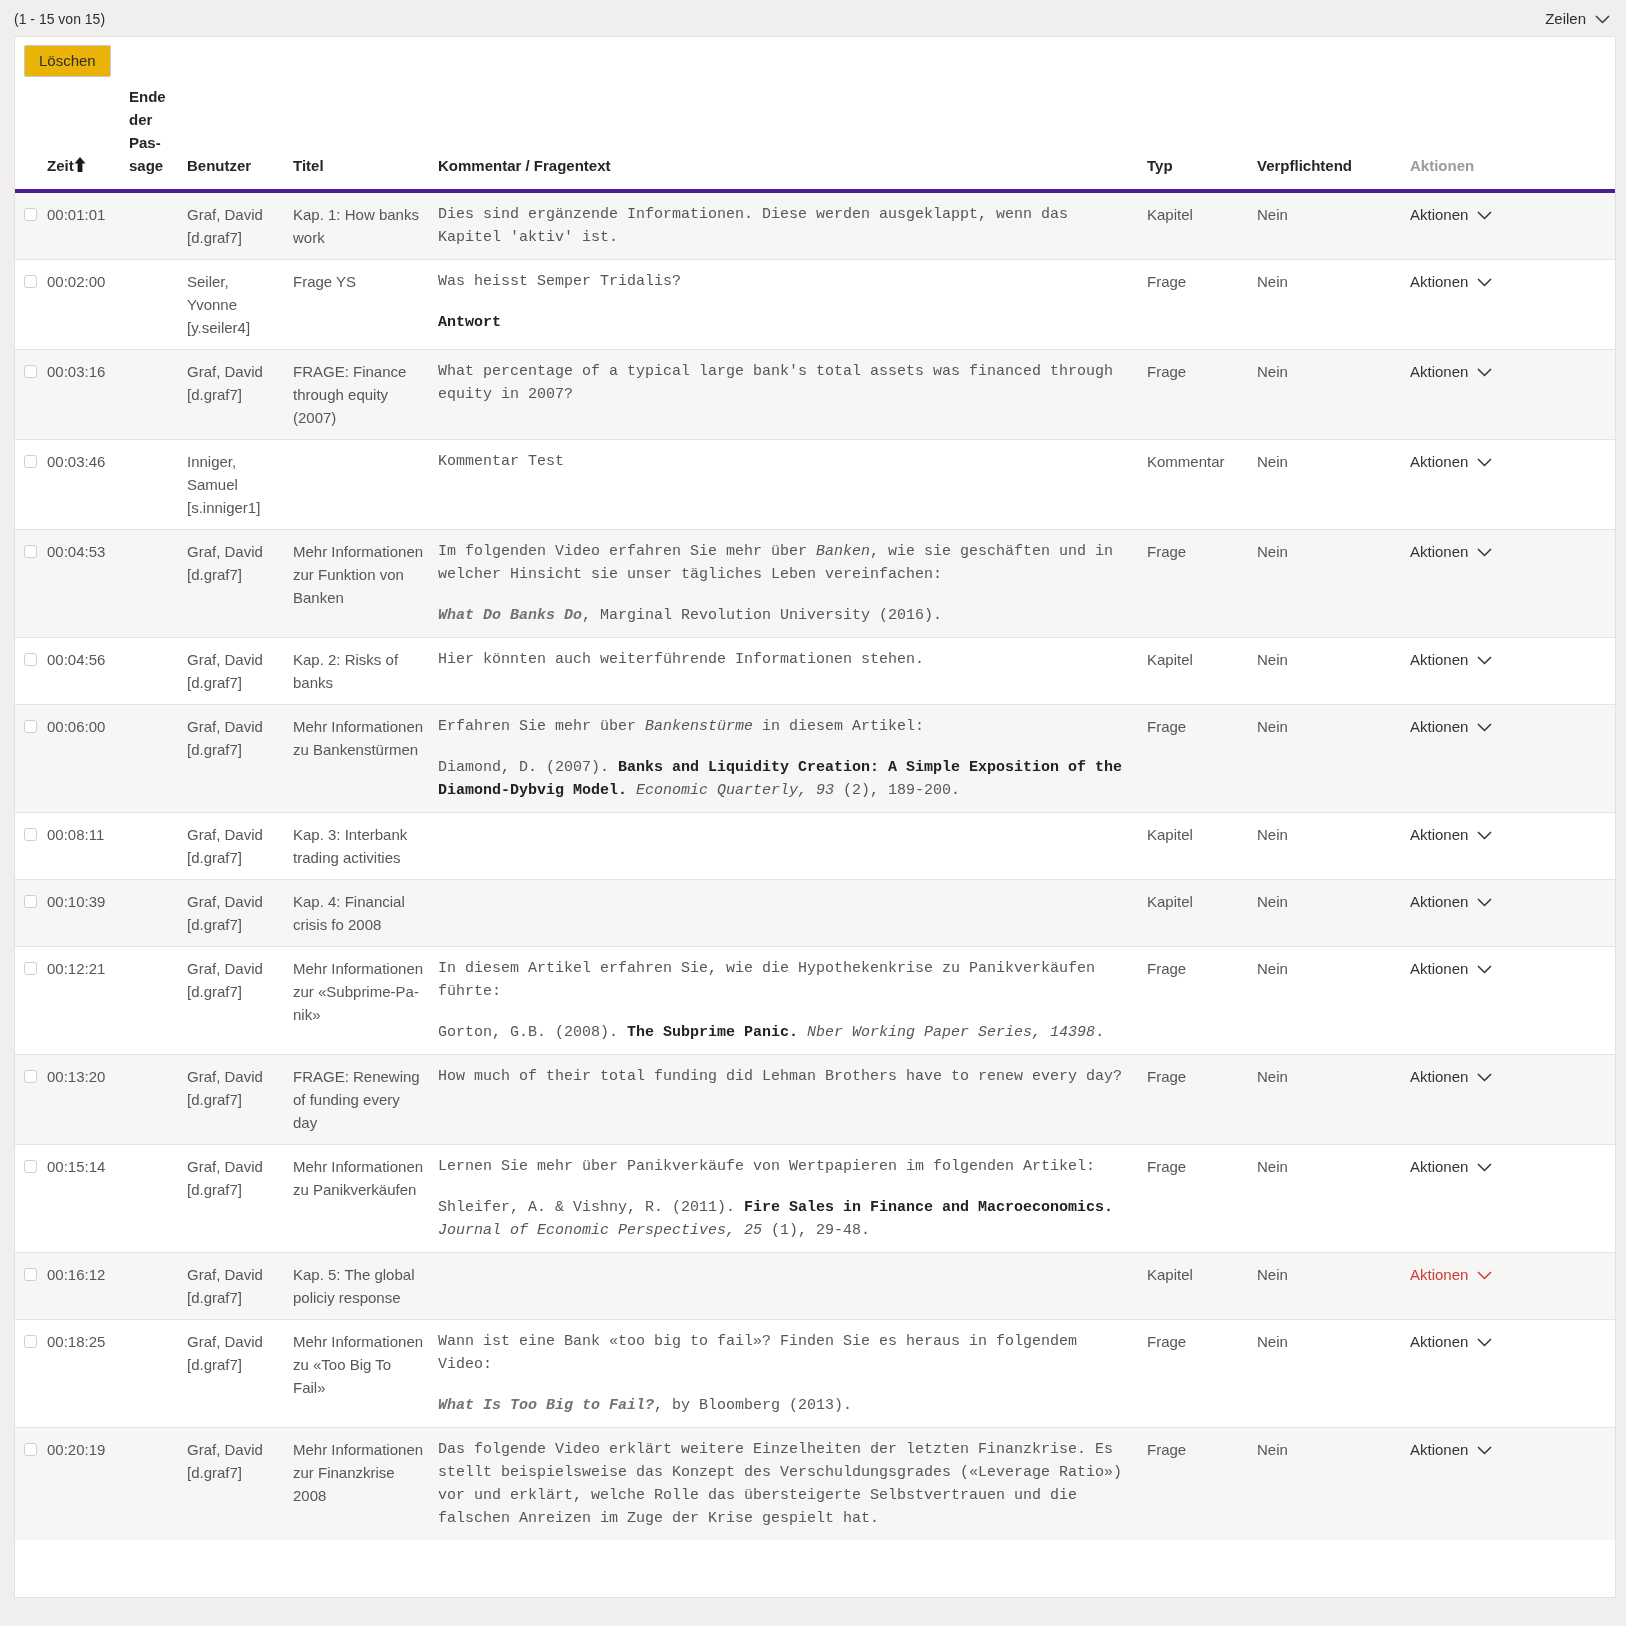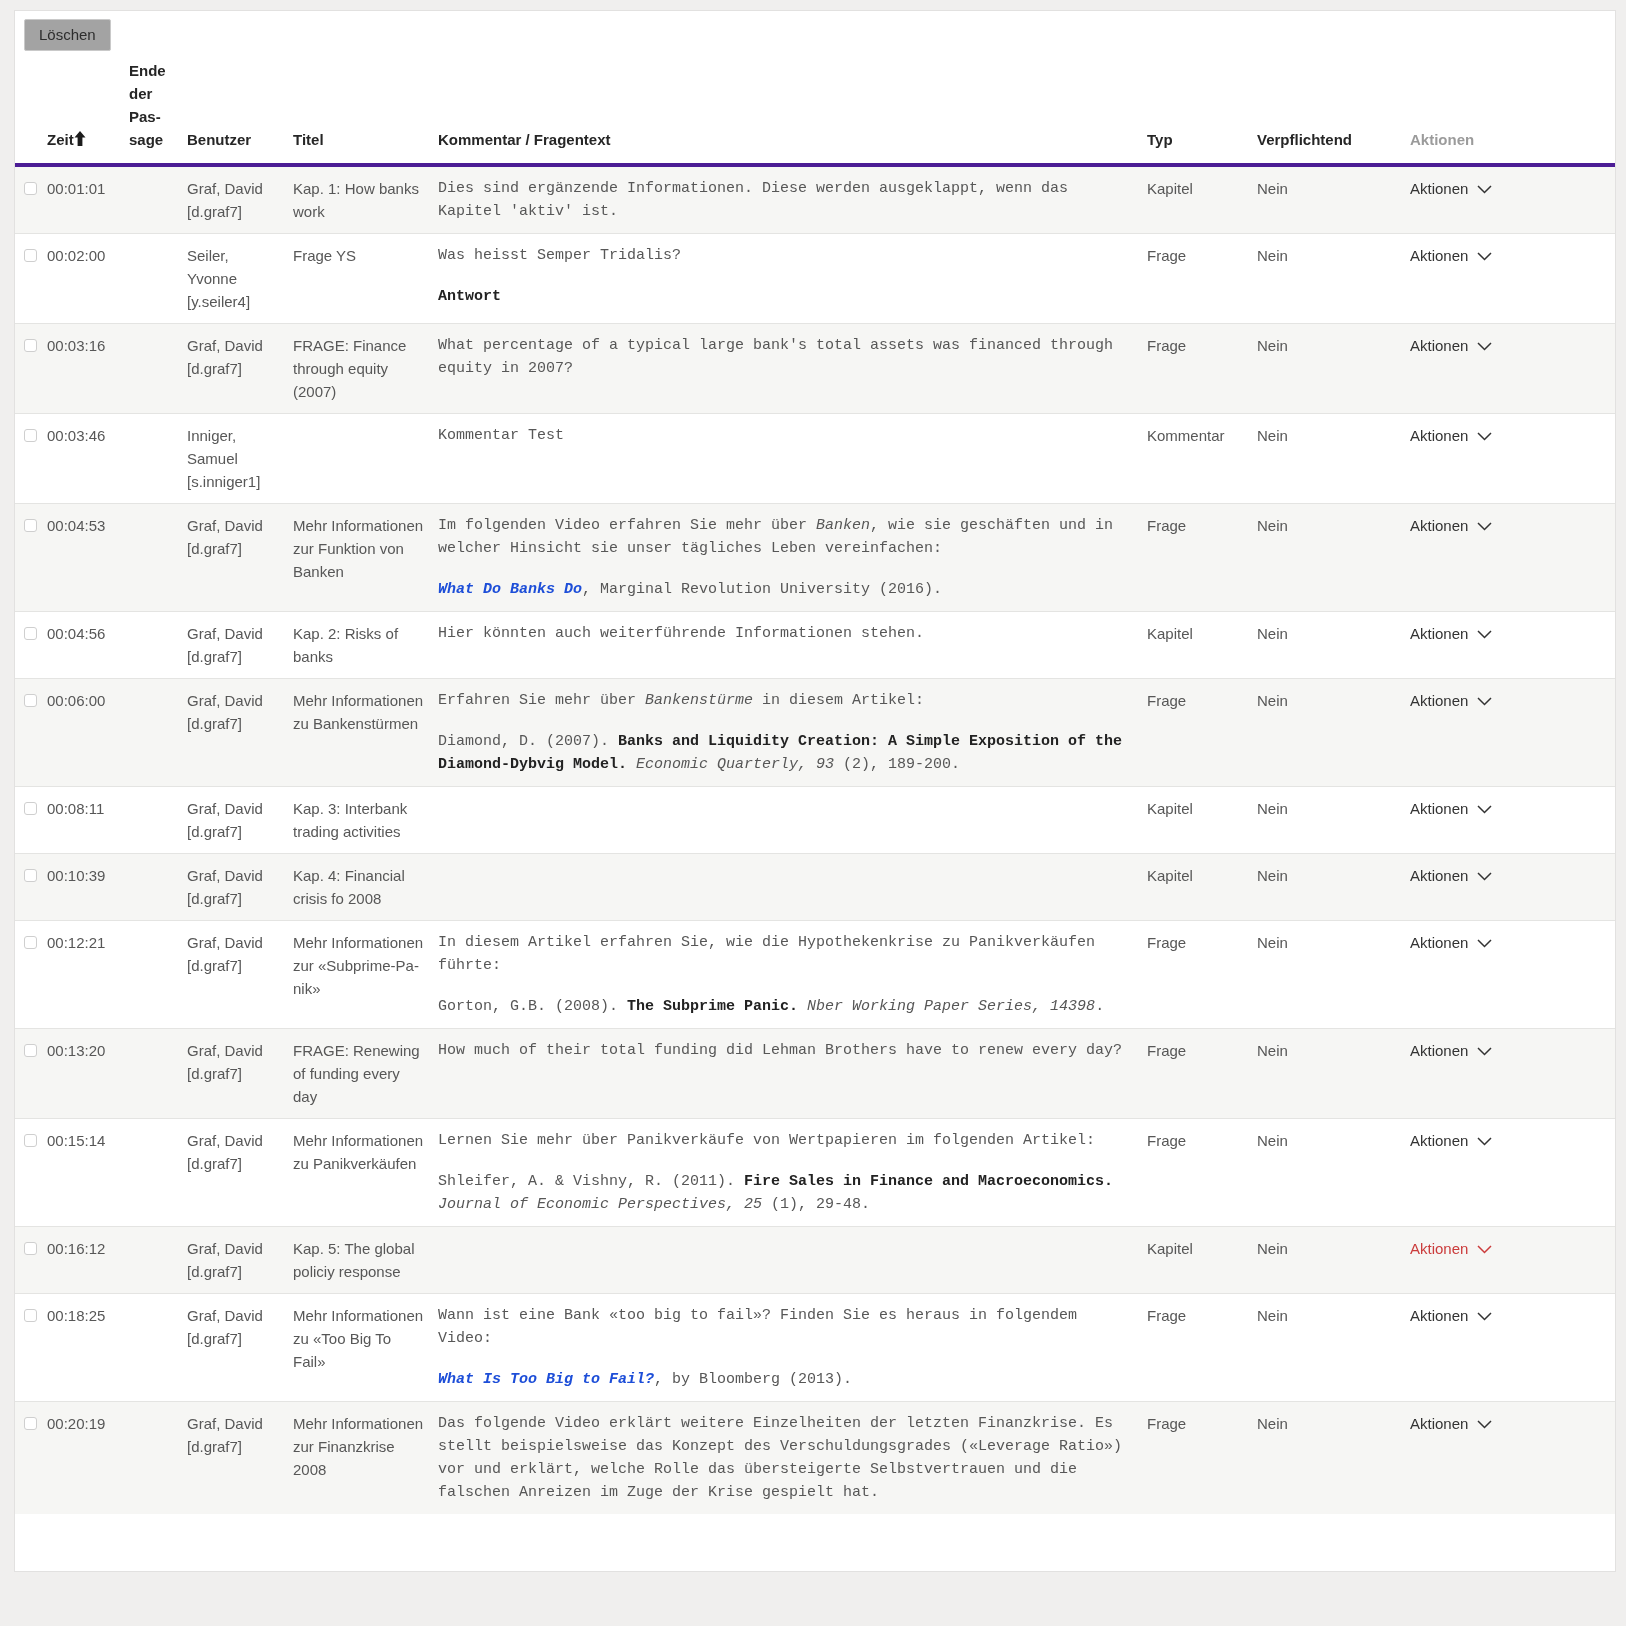--- a/index.html
+++ b/index.html
@@ -19,21 +19,21 @@
 
   .table-card{
     margin:0 10px 0 14px;
     background:#ffffff;
     border:1px solid #e2e1e0;
     min-height:1560px;
   }
   .toolbar{padding:8px 9px 2px 9px;}
   .delete-btn{
     font-family:inherit;font-size:15px;color:#2d2d2d;
-    background:#a3a3a3;border:1px solid #c9c9c9;border-radius:2px;
+    background:#eab308;border:1px solid #c9c9c9;border-radius:2px;
     padding:4px 14px;line-height:22px;cursor:pointer;
   }
 
   table{border-collapse:collapse;width:100%;table-layout:fixed;font-size:15px;line-height:23px;}
   thead th{
     vertical-align:bottom;text-align:left;
     font-weight:600;color:#262626;
     padding:6px 12px 12px 0;
     border-bottom:4px solid #4c1d95;
   }
@@ -51,33 +51,44 @@
   input[type="checkbox"].row-cb{
     appearance:none;-webkit-appearance:none;
     width:13px;height:13px;margin:5px 0 0 0;
     border:1px solid #cfcfcf;border-radius:3px;background:#fff;
     cursor:pointer;display:block;
   }
   td.c-comment p{margin:0;font-family:Liberation Mono, monospace;}
   td.c-comment p + p{margin-top:18px;}
   .seg-i{font-style:italic;}
   .seg-b{font-weight:600;color:#222222;}
-  .seg-bi{font-weight:600;font-style:italic;color:#1d4ed8;}
+  .seg-bi{font-weight:600;font-style:italic;color:#737373;}
 
   td.c-act{padding-right:0;}
   .act-link{
     display:inline-flex;align-items:center;gap:9px;
     color:#333333;cursor:pointer;white-space:nowrap;
   }
   tr.act-highlight .act-link{color:#cb3b3b;}
 </style>
 </head>
 <body>
 
 <div class="page-header">
+  <div class="header-line2">
+    <span class="row-count">(1 - 15 von 15)</span>
+    <span class="rows-dropdown">
+      <span>Zeilen</span>
+      <span class="chev">
+        <svg width="15" height="9" viewBox="0 0 15 9">
+            <polyline points="1,1 7.5,7.5 14,1" fill="none" stroke="#3a3a3a" stroke-width="1.5"></polyline>
+          </svg>
+      </span>
+    </span>
+  </div>
 </div>
 
 <div class="table-card">
   <div class="toolbar">
     <button class="delete-btn">Löschen</button>
   </div>
   <table>
     <colgroup>
       <col style="width:32px">
         <col style="width:82px">

